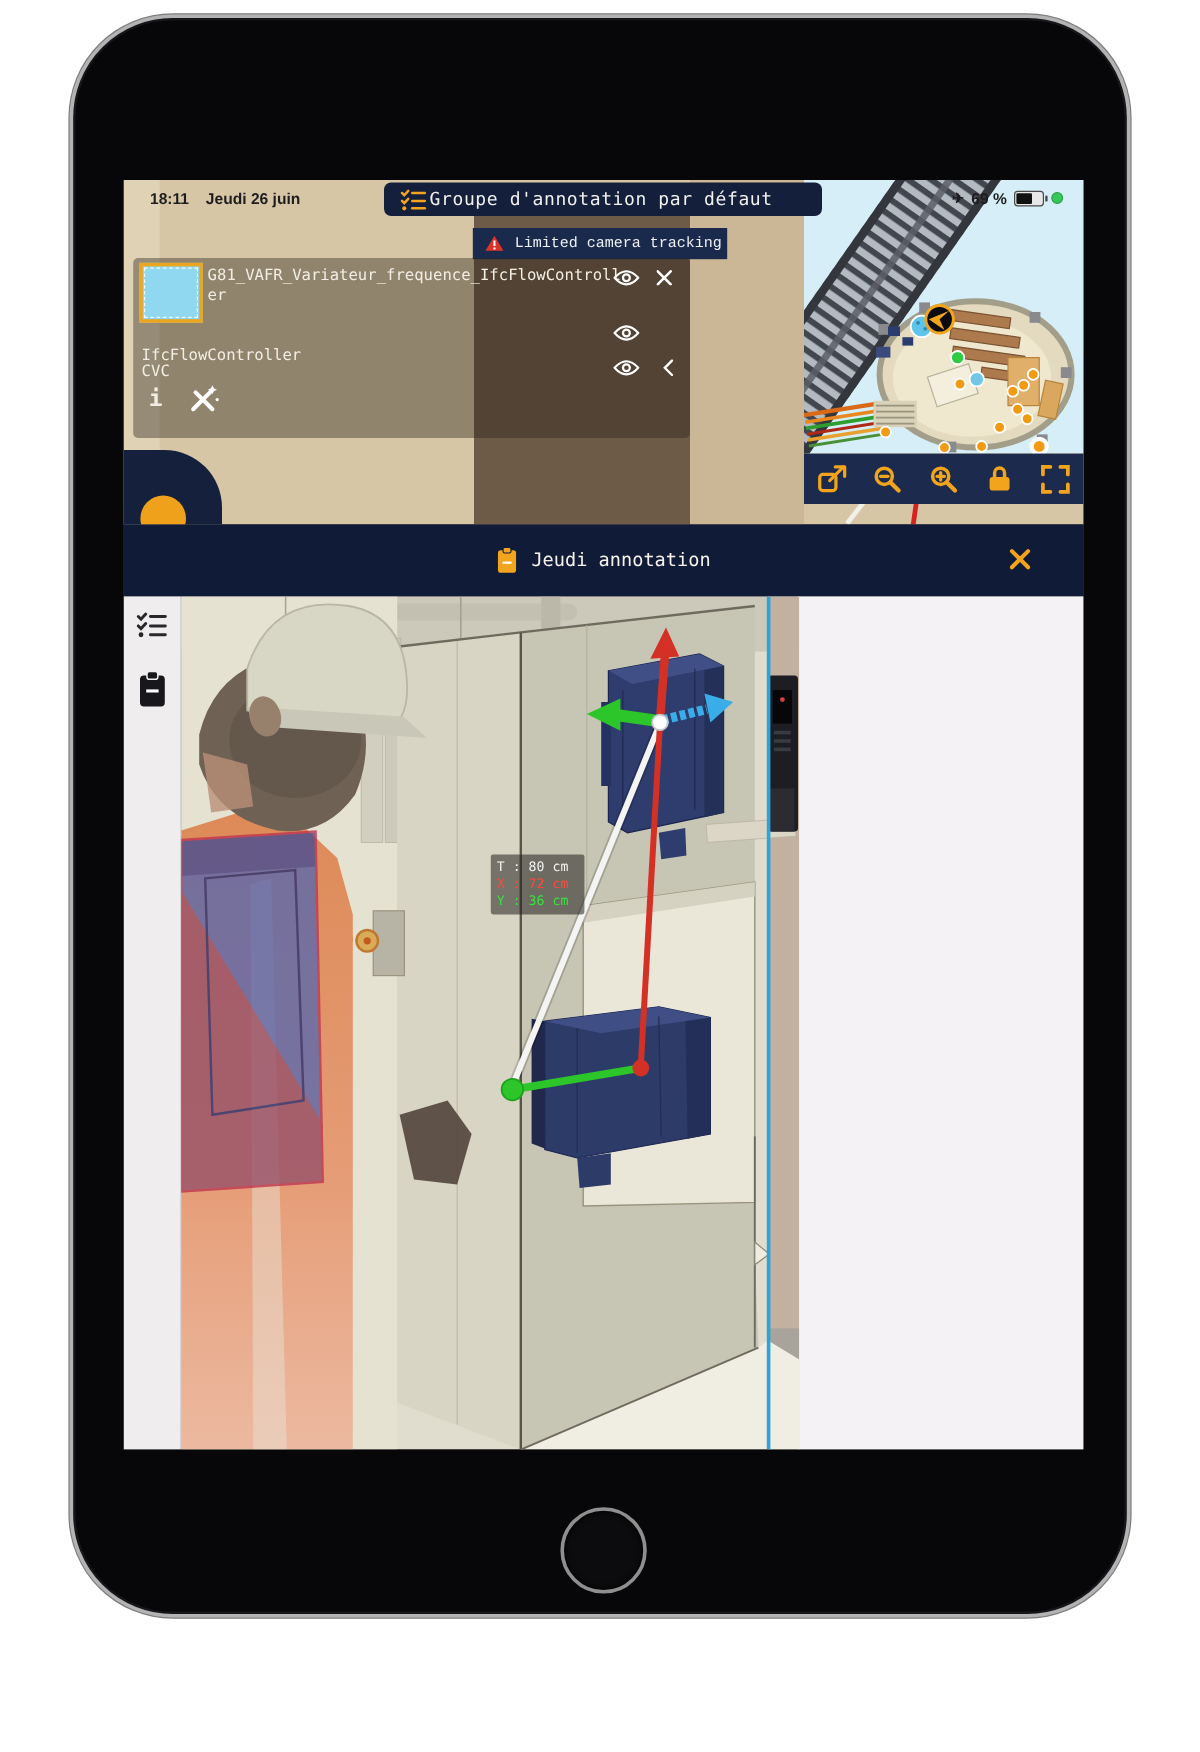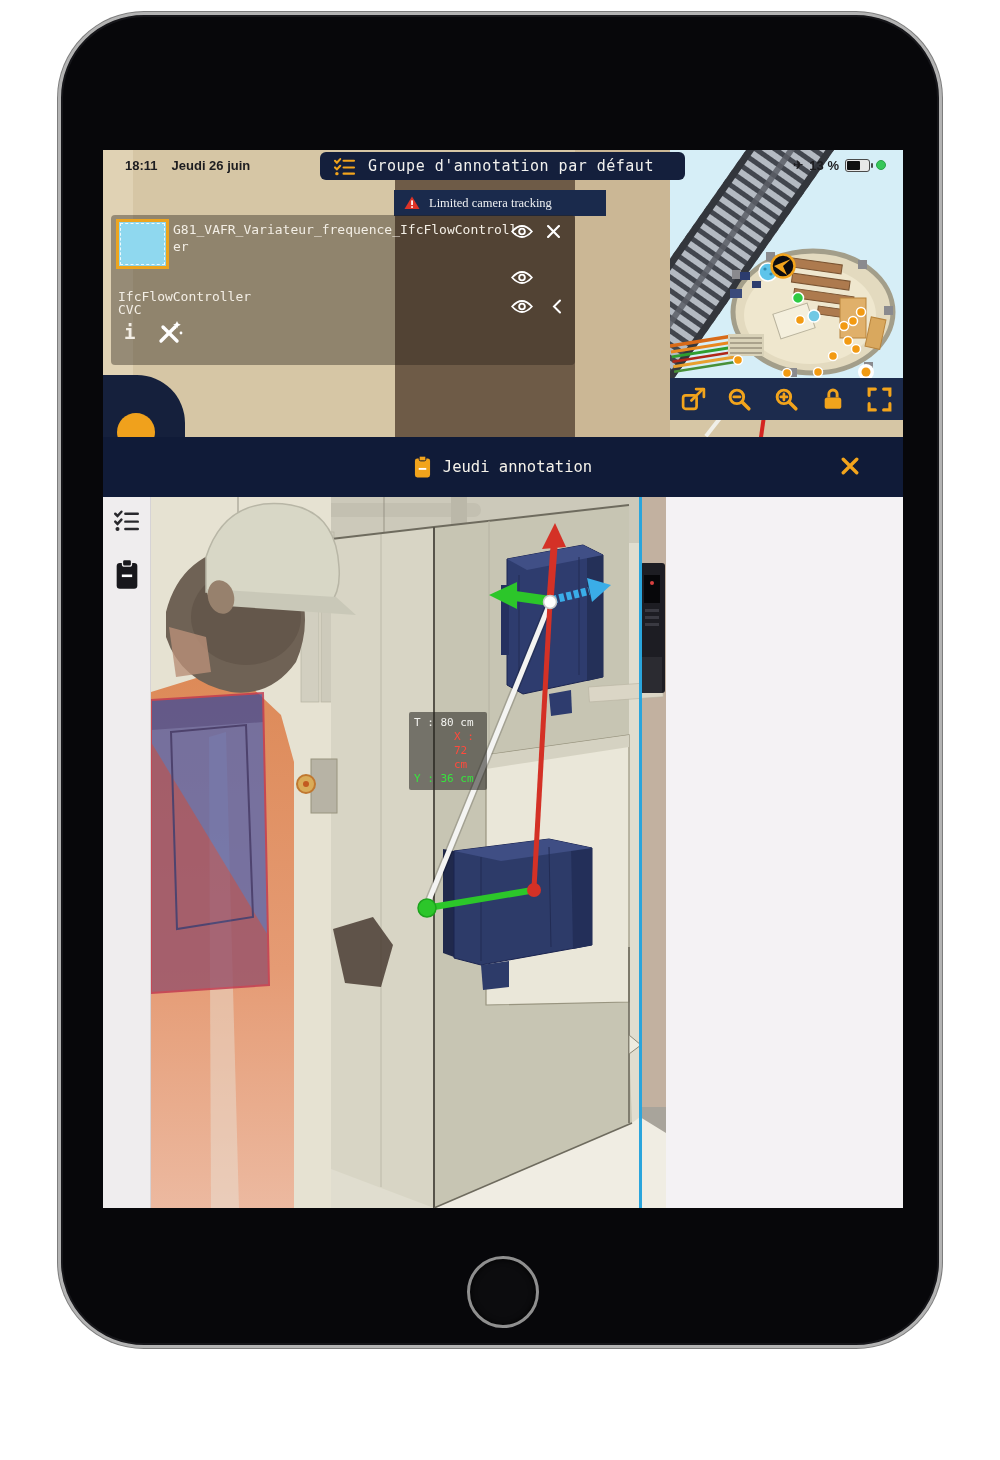--- a/index.html
+++ b/index.html
@@ -22,26 +22,26 @@
   .status-bar{position:absolute;left:0;top:0;width:800px;height:30px;z-index:6;
     display:flex;align-items:center;justify-content:space-between;
     font-size:13px;font-weight:bold;color:#1d1d20;}
   .status-left{display:flex;gap:14px;padding-left:22px;}
   .status-right{display:flex;align-items:center;gap:6px;padding-right:17px;}
   .battery{width:23px;height:11px;border:1px solid #4a4a4a;border-radius:3px;position:relative;background:#e8e8e8;}
   .battery i{position:absolute;left:1px;top:1px;bottom:1px;width:55%;background:#111;border-radius:1px;}
   .battery b{position:absolute;right:-4px;top:3px;width:2px;height:5px;background:#4a4a4a;border-radius:1px;}
   .green-dot{width:8px;height:8px;border-radius:50%;background:#35c759;border:1px solid #2aa148;}
   .header-pill{position:absolute;left:217px;top:2px;width:365px;height:28px;z-index:5;
-    background:#141f3c;border-radius:6px;display:flex;align-items:center;gap:12px;padding-left:13px;
+    background:#141f3c;border-radius:6px;display:flex;align-items:center;gap:2px;padding-left:13px;
     box-sizing:border-box;}
   .header-pill span{font-family:"DejaVu Sans Mono",monospace;font-size:15px;color:#f2f1ee;letter-spacing:.5px;}
   .warn-badge{position:absolute;left:291px;top:40px;width:212px;height:26px;z-index:5;
     background:#1a2a4c;display:flex;align-items:center;gap:9px;padding-left:10px;box-sizing:border-box;}
-  .warn-badge span{font-family:Liberation Serif, serif;font-size:12.5px;color:#eef0f2;}
+  .warn-badge span{font-family:Liberation Mono, monospace;font-size:12.5px;color:#eef0f2;}
   
   .layers-panel{position:absolute;left:8px;top:65px;width:464px;height:150px;z-index:5;
     background:rgba(40,32,24,.40);border-radius:4px;
     font-family:"DejaVu Sans Mono",monospace;color:#f3eee5;}
   .swatch{position:absolute;left:5px;top:4px;width:47px;height:44px;border:3px solid #eca520;
     box-sizing:content-box;}
   .swatch i{position:absolute;inset:1px;border:1px dashed rgba(255,255,255,.85);display:block;}
   .lab1{position:absolute;left:62px;top:6px;width:348px;font-size:13px;line-height:17px;word-break:break-all;}
   .lab2{position:absolute;left:7px;top:74px;font-size:13px;}
   .lab3{position:absolute;left:7px;top:87px;font-size:13px;}
@@ -66,21 +66,21 @@
   .annot-close{position:absolute;right:44px;top:20px;width:18px;height:18px;}
   
   .main-area{position:absolute;left:0;top:347px;width:800px;height:711px;display:flex;}
   .left-rail{width:47px;height:711px;background:#efedee;position:relative;flex:0 0 47px;}
   .camera{width:515px;height:711px;position:relative;flex:0 0 515px;border-left:1px solid #d6d3d6;box-sizing:border-box;}
   .right-blank{flex:1;background:#f4f2f4;}
   .measure-label{position:absolute;left:258px;top:215px;width:78px;background:rgba(35,33,30,.55);
     font-family:"DejaVu Sans Mono",monospace;font-size:11px;line-height:14px;font-weight:normal;
     padding:4px 5px;box-sizing:border-box;border-radius:2px;}
   .measure-label .mt{color:#f2f2ee;display:block;}
-  .measure-label .mx{color:#ff4a3c;display:block;margin-left:40px;}
+  .measure-label .mx{color:#ff4a3c;display:block;}
   .measure-label .my{color:#37e43e;display:block;}
 </style>
 </head>
 <body>
 
 <div class="tablet">
   <div class="screen">
 
     <div class="top-area">
       <div class="band-pale"></div>
@@ -212,21 +212,21 @@
         <i></i>
       </div>
 
       <div class="status-bar">
         <div class="status-left">
           <span>18:11</span>
           <span>Jeudi 26 juin</span>
         </div>
         <div class="status-right">
           <span style="font-size:12px;">✈</span>
-          <span>13 %</span>
+          <span>69 %</span>
           <span class="battery">
               <i></i>
               <b></b>
             </span>
           <span class="green-dot"></span>
         </div>
       </div>
 
       <div class="header-pill">
         <svg width="23" height="19" viewBox="0 0 24 20">

